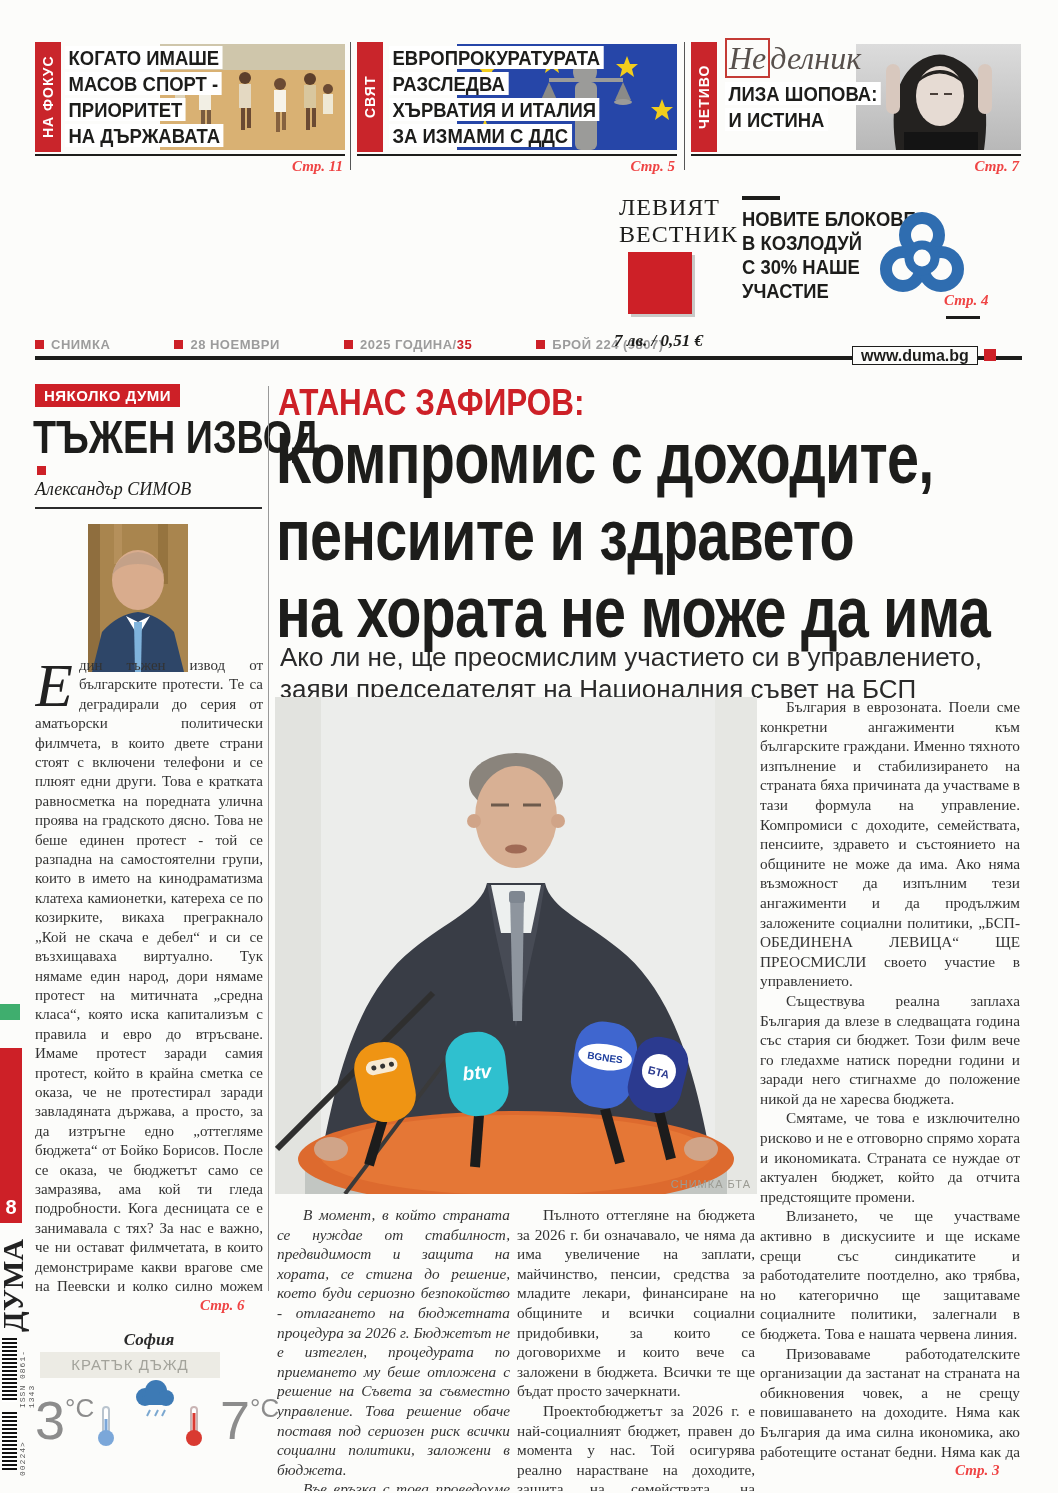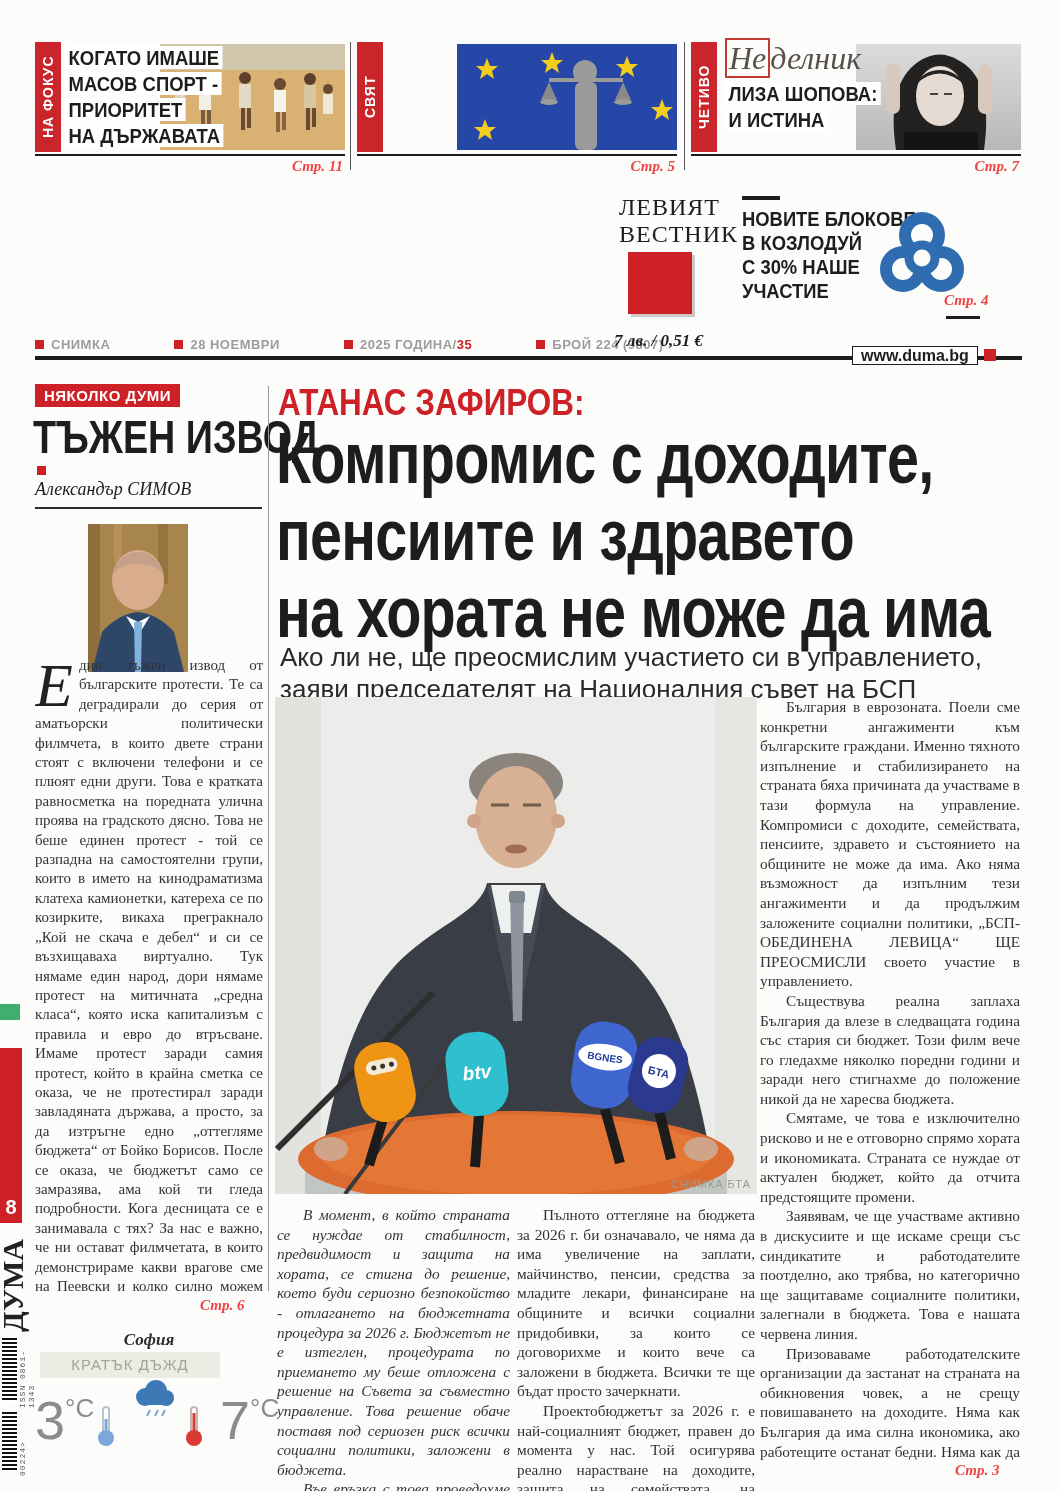--- a/index.html
+++ b/index.html
@@ -126,20 +126,26 @@
       <g fill="#9b9b99">
         <circle cx="128" cy="28" r="12"></circle>
           <rect x="118" y="38" width="22" height="68" rx="6"></rect>
         <rect x="92" y="34" width="74" height="4"></rect>
         <path d="M92,38 l-8,18 h16 z" fill="#8a8a88"></path>
           <path d="M166,38 l-8,18 h16 z" fill="#8a8a88"></path>
         <ellipse cx="92" cy="58" rx="9" ry="3"></ellipse>
           <ellipse cx="166" cy="58" rx="9" ry="3"></ellipse>
       </g>
     </svg>
+    <div class="abs" style="left:32px;top:4px;">
+      <span class="tline"><span class="cond">ЕВРОПРОКУРАТУРАТА</span></span>
+      <span class="tline"><span class="cond">РАЗСЛЕДВА</span></span>
+      <span class="tline"><span class="cond">ХЪРВАТИЯ И ИТАЛИЯ</span></span>
+      <span class="tline"><span class="cond">ЗА ИЗМАМИ С ДДС</span></span>
+    </div>
     <div class="trule"></div>
     <div class="abs pageref" style="right:2px;top:116px;">Стр. 5</div>
   </div>
 
   <div class="vsep" style="left:684px;top:42px;height:128px;"></div>
 
   <div class="abs" style="left:691px;top:42px;width:330px;height:132px;">
     <div class="vlabel">ЧЕТИВО</div>
     <svg class="abs photo" style="right:0;top:2px;" width="165" height="106">
       <defs>
@@ -336,21 +342,21 @@
     <p>В момент, в който страната се нуждае от стабилност, предвидимост и защита на хората, се стигна до решение, което буди сериозно безпокойство - отлагането на бюджетната процедура за 2026 г. Бюджетът не е изтеглен, процедурата по приемането му беше отложена с решение на Съвета за съвместно управление. Това решение обаче поставя под сериозен риск всички социални политики, заложени в бюджета.</p>
     <p>Във връзка с това проведохме съвместно заседание на Изпълнителното бюро на БСП и Коалиционния съвет на „БСП-ОБЕДИНЕНА ЛЕВИЦА“ и заявяваме следното:</p>
   </div>
   <div class="abs col-txt" style="left:517px;top:1205px;width:238px;height:286px;overflow:hidden;">
     <p>Пълното оттегляне на бюджета за 2026 г. би означавало, че няма да има увеличение на заплати, майчинство, пенсии, средства за младите лекари, финансиране на общините и всички социални придобивки, за които се договорихме и които вече са заложени в бюджета. Всички те ще бъдат просто зачеркнати.</p>
     <p>Проектобюджетът за 2026 г. е най-социалният бюджет, правен до момента у нас. Той осигурява реално нарастване на доходите, защита на семействата, на възрастните хора, на работещите бедни. Този бюджет трябва да бъде своеобразен щит в условията на инфлация и несигурност и най-вече - защита за хората в навечерието на влизането на</p>
   </div>
 
   <div class="abs col-txt" style="left:760px;top:697px;width:260px;height:764px;overflow:hidden;">
     <p>България в еврозоната. Поели сме конкретни ангажименти към българските граждани. Именно тяхното изпълнение и стабилизирането на страната бяха причината да участваме в тази формула на управление. Компромиси с доходите, семействата, пенсиите, здравето и състоянието на общините не може да има. Ако няма възможност да изпълним тези ангажименти и да продължим заложените социални политики, „БСП-ОБЕДИНЕНА ЛЕВИЦА“ ЩЕ ПРЕОСМИСЛИ своето участие в управлението.</p>
-    <p>Съществува реална заплаха България да влезе в следващата година със стария си бюджет. Този филм вече го гледахме няколко поредни години и заради него стигнахме до положение никой да не харесва бюджета.</p>
+    <p>Съществува реална заплаха България да влезе в следващата година със стария си бюджет. Този филм вече го гледахме натиск поредни години и заради него стигнахме до положение никой да не харесва бюджета.</p>
     <p>Смятаме, че това е изключително рисково и не е отговорно спрямо хората и икономиката. Страната се нуждае от актуален бюджет, който да отчита предстоящите промени.</p>
-    <p>Заявявам, че ще участваме  активно в дискусиите и ще искаме срещи със синдикатите и работодателите поотделно, ако трябва, но категорично ще защитаваме социалните политики, залегнали в бюджета. Това е нашата червена линия.</p>
+    <p>Влизането, че ще участваме  активно в дискусиите и ще искаме срещи със синдикатите и работодателите поотделно, ако трябва, но категорично ще защитаваме социалните политики, залегнали в бюджета. Това е нашата червена линия.</p>
     <p>Призоваваме работодателските организации да застанат на страната на обикновения човек, а не срещу повишаването на доходите. Няма как България да има силна икономика, ако работещите останат бедни. Няма как да има пазар, ако хората не могат да си позволят продуктите от този пазар. Влизането в еврозоната изисква социална защита, а не натиск за замразяване на заплатите.</p>
 
   </div>
   <div class="abs pageref" style="left:955px;top:1462px;">Стр. 3</div>
 
 </div>
 
 </body></html>

